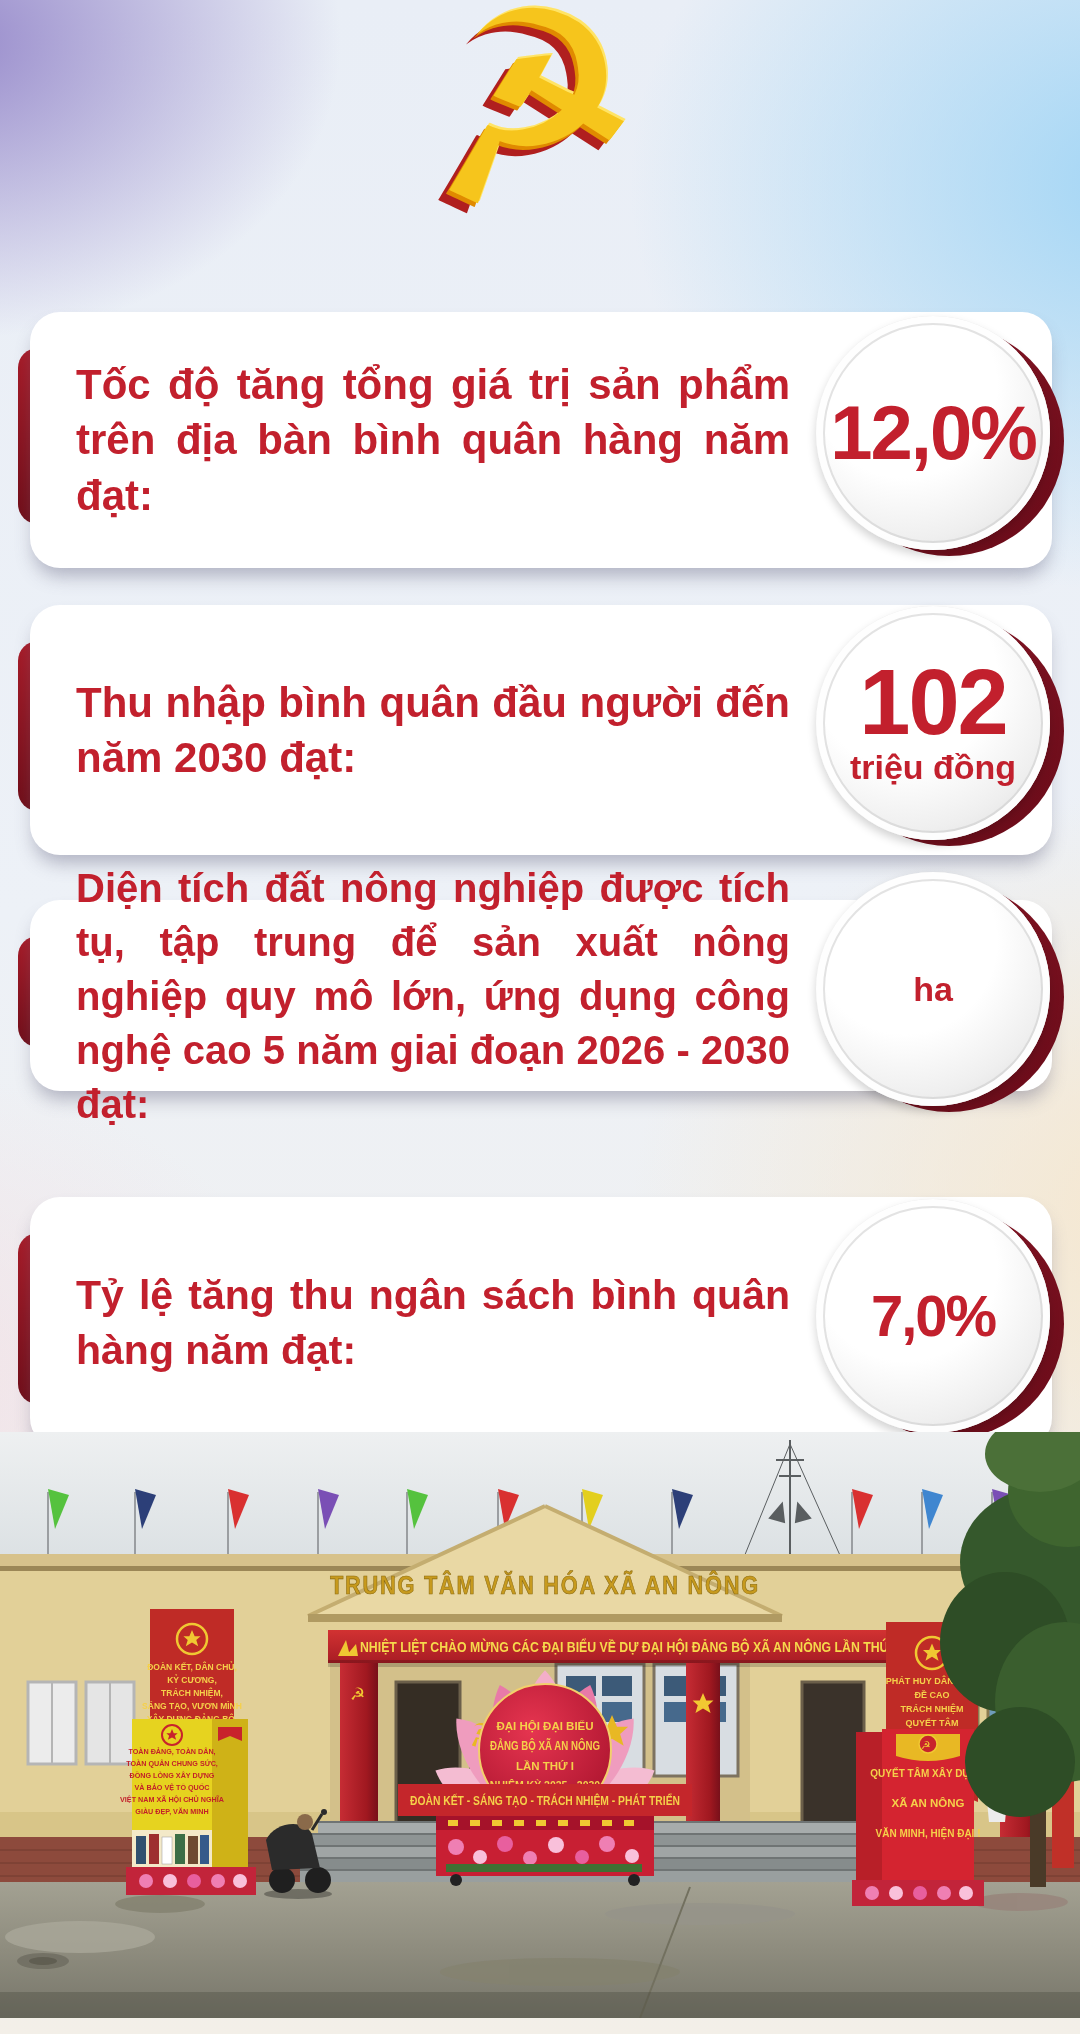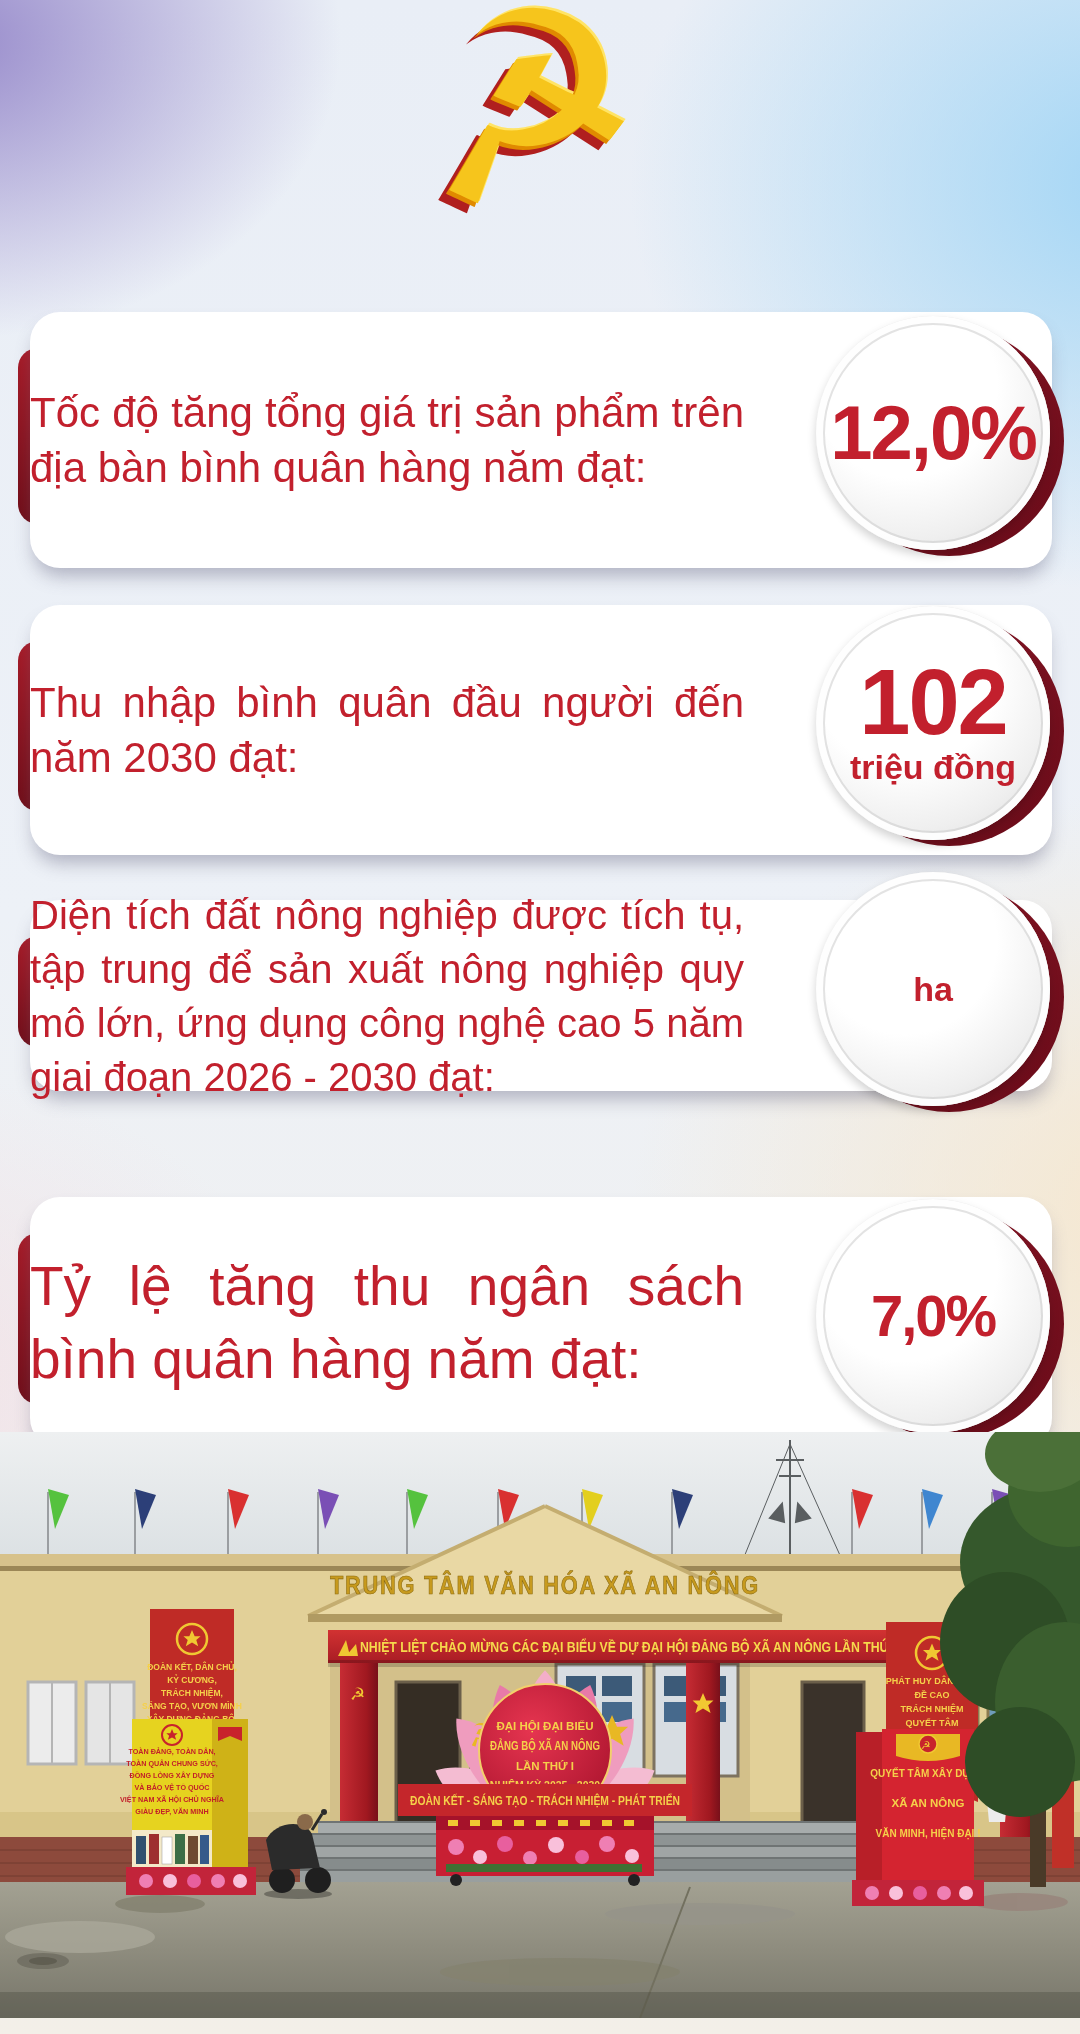--- a/index.html
+++ b/index.html
@@ -24,24 +24,24 @@
   .card{position:absolute;left:30px;width:1022px;}
   #card1{top:312px;height:256px}
   #card2{top:605px;height:250px}
   #card3{top:900px;height:191px}
   #card4{top:1197px;height:251px}
   .card-accent{position:absolute;left:-12px;top:36px;bottom:44px;width:44px;border-radius:20px;
     background:linear-gradient(180deg,#a81b28,#6f0d18);}
   .card-body{position:absolute;inset:0;background:#fff;border-radius:30px;
     box-shadow:0 12px 18px -4px rgba(105,105,130,0.45);
     display:flex;align-items:center;}
-  .card-text{width:714px;font-weight:normal;font-size:42px;line-height:1.32;
+  .card-text{margin-left:46px;width:714px;font-weight:bold;font-size:42px;line-height:1.32;
     color:#c2202d;text-align:justify;}
   #card3 .card-text{font-size:40px;line-height:1.35;}
-  #card4 .card-text{font-size:55px;}
+  #card4 .card-text{font-size:41px;}
   .badge{position:absolute;width:248px;height:248px;right:-12px;top:50%;transform:translateY(-50%);}
   .badge-ring{position:absolute;left:18px;top:10px;width:230px;height:230px;border-radius:50%;
     background:radial-gradient(circle at 30% 30%, #a02030, #6e0d1b 78%);}
   .badge-disc{position:absolute;left:0;top:0;width:234px;height:234px;border-radius:50%;
     background:radial-gradient(circle at 38% 30%, #ffffff 42%, #efefef 70%, #d7d7d7 100%);
     box-shadow:inset 0 0 0 7px rgba(255,255,255,0.95), inset 0 0 0 9px rgba(200,200,200,0.5), 0 5px 10px rgba(0,0,0,0.18);
     display:flex;flex-direction:column;align-items:center;justify-content:center;}
   .badge-value{font-weight:bold;color:#c2202d;line-height:0.95;letter-spacing:-2px;}
   .badge-unit{font-weight:bold;color:#c2202d;font-size:34px;margin-top:2px;}
   #card1 .badge-value{font-size:76px;}

